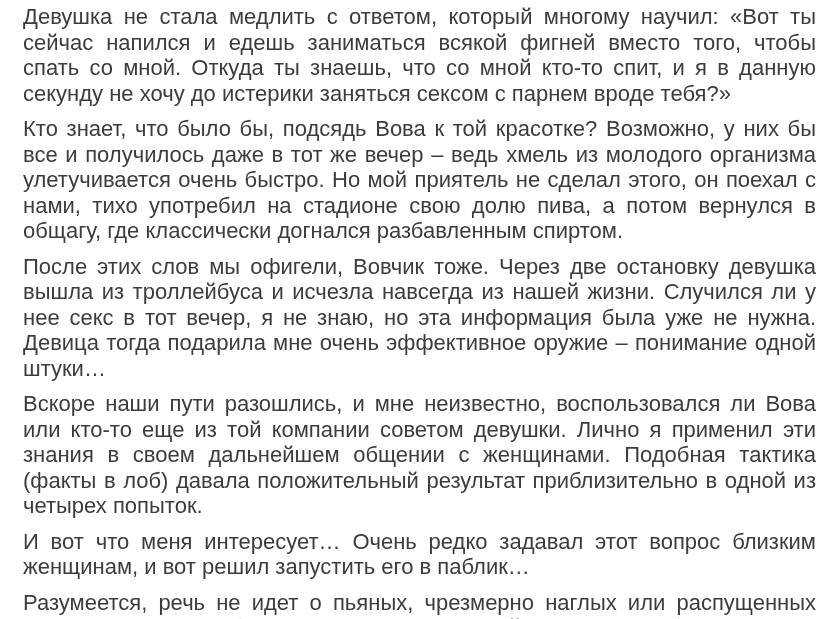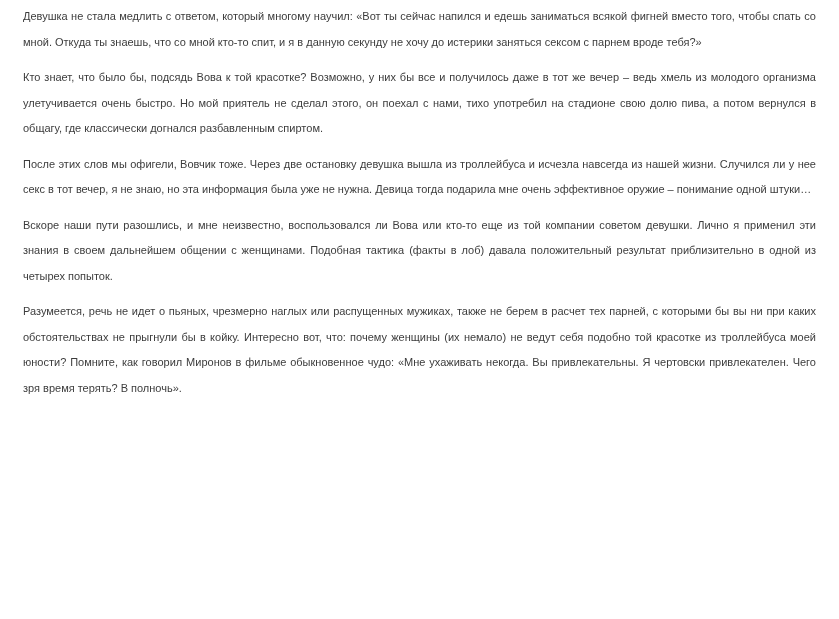--- a/index.html
+++ b/index.html
@@ -10,33 +10,34 @@
   .page {
     width: 839px;
     height: 619px;
     box-sizing: border-box;
     padding: 4px 23px 0 23px;
     overflow: hidden;
     background: #ffffff;
   }
   .article-text p {
     font-family: "Liberation Sans", "DejaVu Sans", sans-serif;
-    font-size: 11px;
+    font-size: 22px;
     line-height: 25.5px;
     color: #3c3c3c;
     text-align: justify;
     margin: 0 0 10px 0;
     padding: 0;
   }
 </style>
 </head>
 <body>
 
 <div class="page">
   <div class="article-text">
     <p>Девушка не стала медлить с ответом, который многому научил: «Вот ты сейчас напился и едешь заниматься всякой фигней вместо того, чтобы спать со мной. Откуда ты знаешь, что со мной кто-то спит, и я в данную секунду не хочу до истерики заняться сексом с парнем вроде тебя?»</p>
     <p>Кто знает, что было бы, подсядь Вова к той красотке? Возможно, у них бы все и получилось даже в тот же вечер – ведь хмель из молодого организма улетучивается очень быстро. Но мой приятель не сделал этого, он поехал с нами, тихо употребил на стадионе свою долю пива, а потом вернулся в общагу, где классически догнался разбавленным спиртом.</p>
     <p>После этих слов мы офигели, Вовчик тоже. Через две остановку девушка вышла из троллейбуса и исчезла навсегда из нашей жизни. Случился ли у нее секс в тот вечер, я не знаю, но эта информация была уже не нужна. Девица тогда подарила мне очень эффективное оружие – понимание одной штуки…</p>
     <p>Вскоре наши пути разошлись, и мне неизвестно, воспользовался ли Вова или кто-то еще из той компании советом девушки. Лично я применил эти знания в своем дальнейшем общении с женщинами. Подобная тактика (факты в лоб) давала положительный результат приблизительно в одной из четырех попыток.</p>
+    <p>И вот что меня интересует… Очень редко задавал этот вопрос близким женщинам, и вот решил запустить его в паблик…</p>
     <p>Разумеется, речь не идет о пьяных, чрезмерно наглых или распущенных мужиках, также не берем в расчет тех парней, с которыми бы вы ни при каких обстоятельствах не прыгнули бы в койку. Интересно вот, что: почему женщины (их немало) не ведут себя подобно той красотке из троллейбуса моей юности? Помните, как говорил Миронов в фильме обыкновенное чудо: «Мне ухаживать некогда. Вы привлекательны. Я чертовски привлекателен. Чего зря время терять? В полночь».</p>
 
   </div>
 </div>
 
 </body></html>

